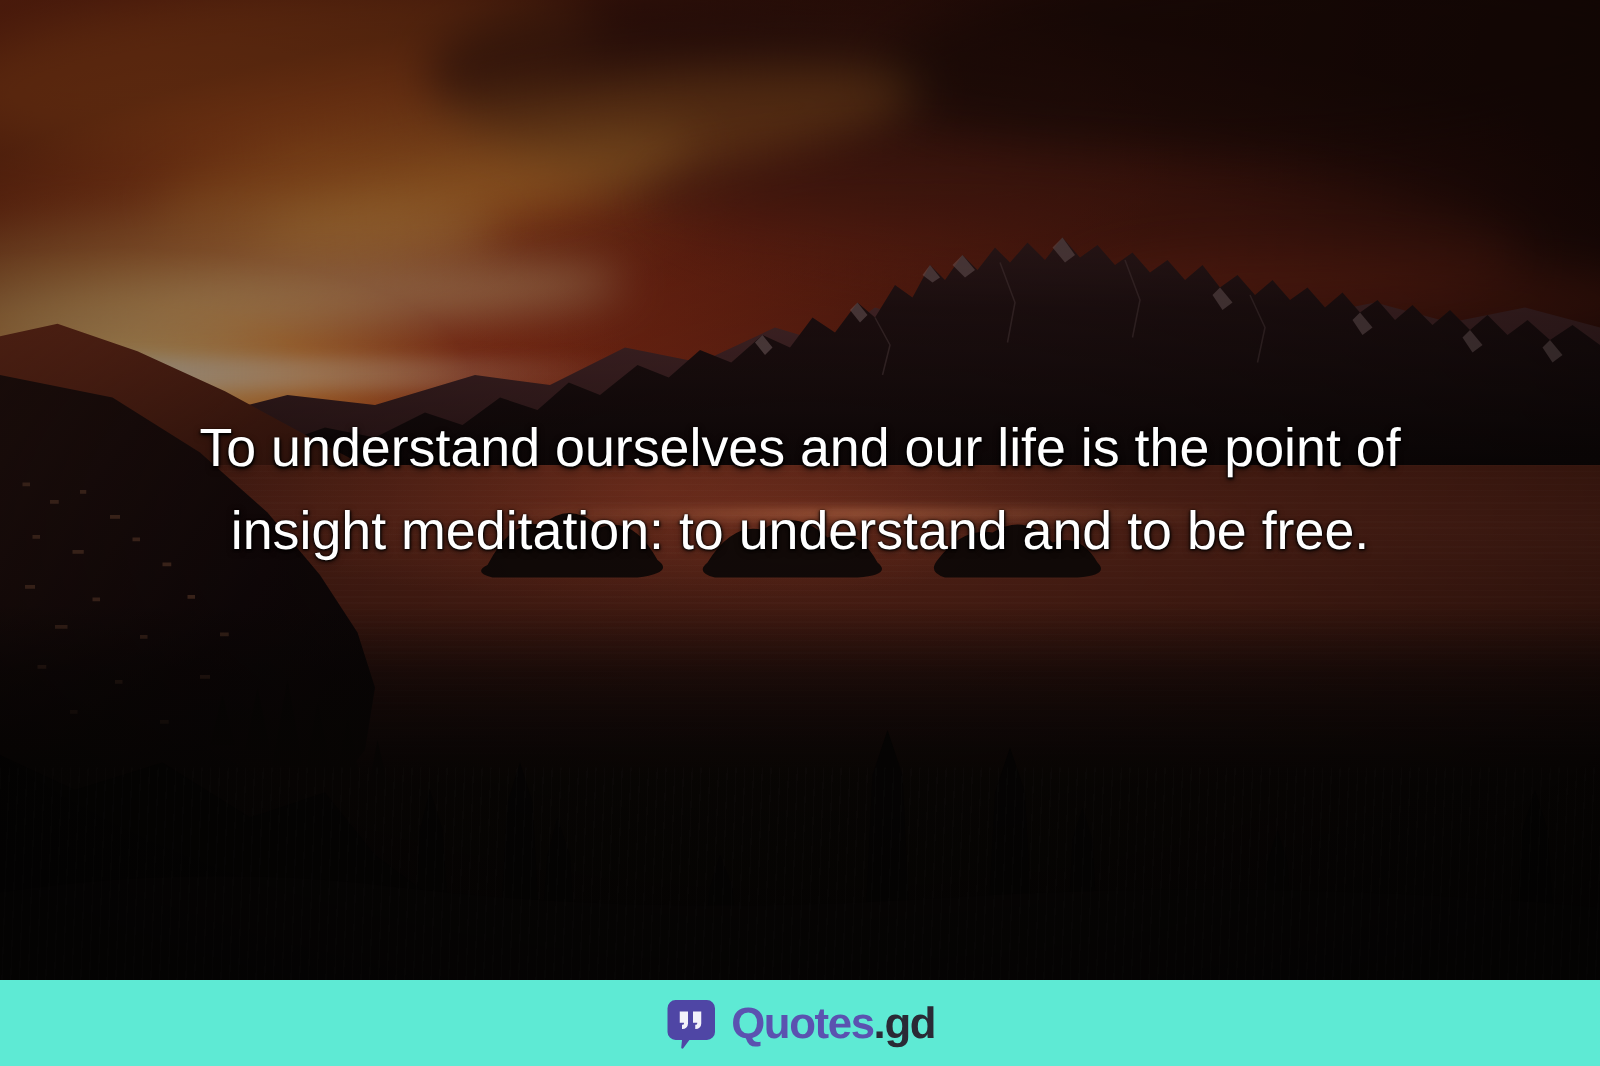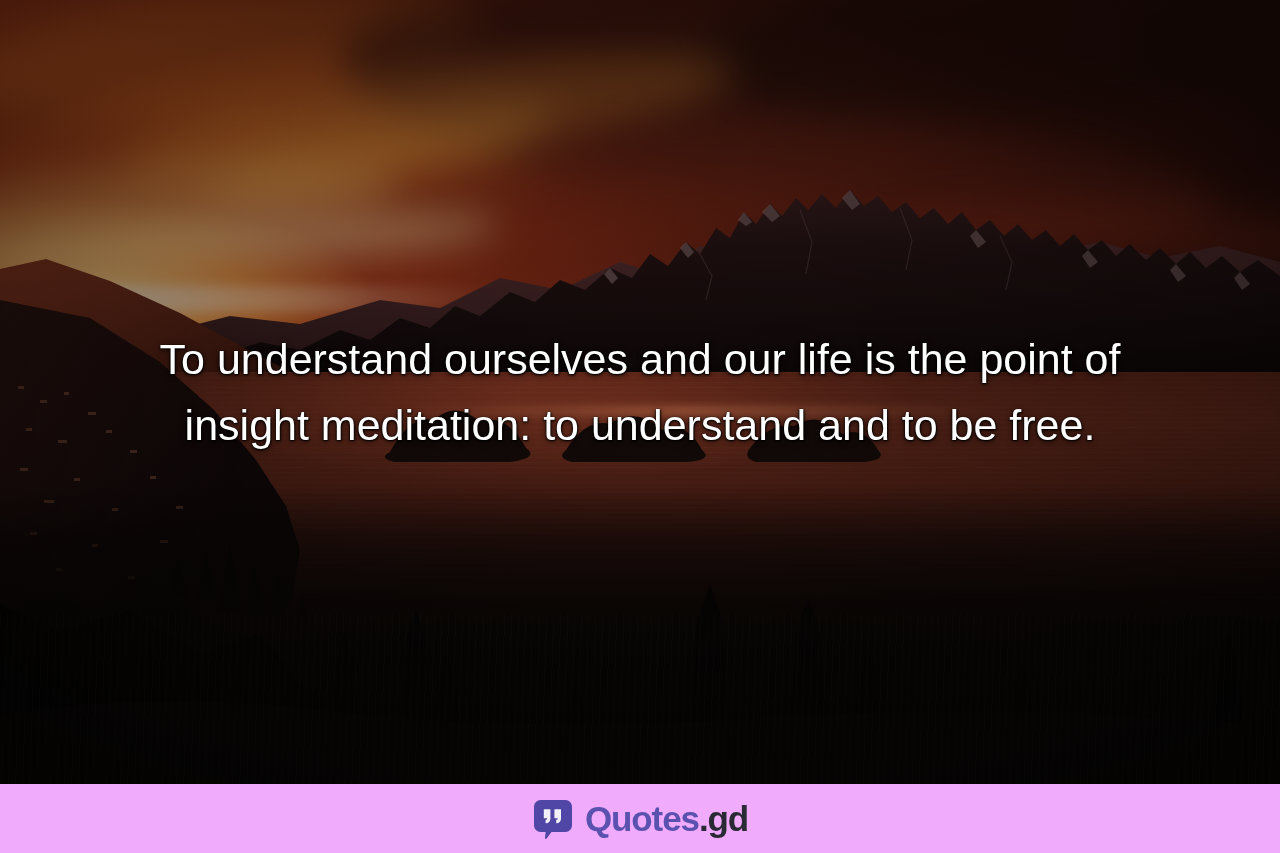--- a/index.html
+++ b/index.html
@@ -146,21 +146,21 @@
        0 0 1px rgba(0,0,0,.95),
        1px 1px 2px rgba(0,0,0,.9),
       -1px 1px 2px rgba(0,0,0,.6),
        0 2px 6px rgba(0,0,0,.6);
   }
 
   
   .footer{
     position:absolute; left:0; top:784px;
     width:1280px; height:69px;
-    background:#f0abfc;
+    background:#5eead4;
     display:flex; align-items:center; justify-content:center;
   }
   .brand{
     display:flex; align-items:center; gap:11px;
     text-decoration:none; cursor:pointer;
   }
   .brand-mark{
     position:relative;
     width:42px; height:42px;
     flex:0 0 42px;

